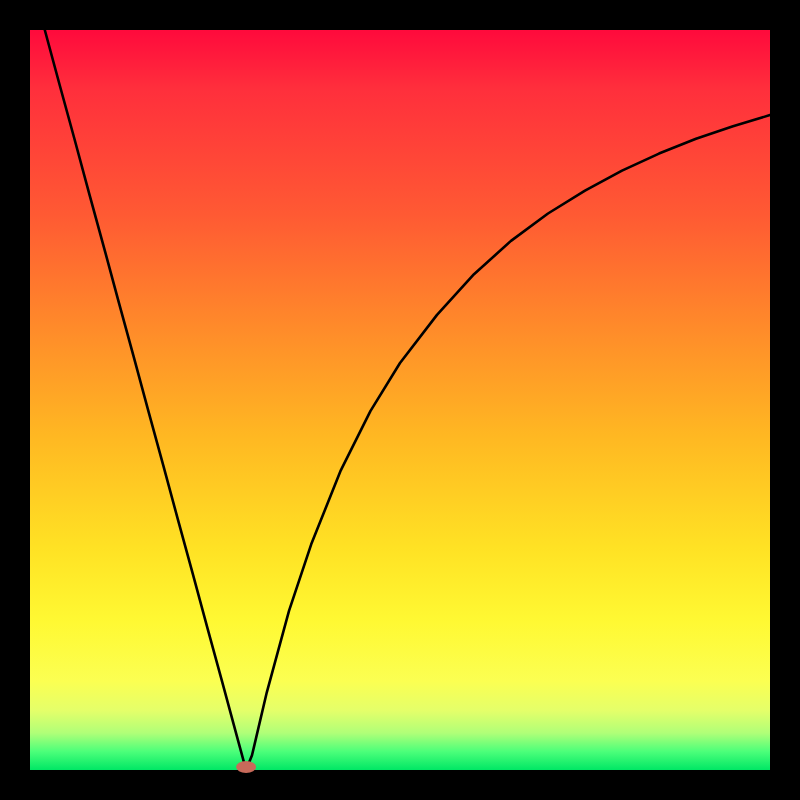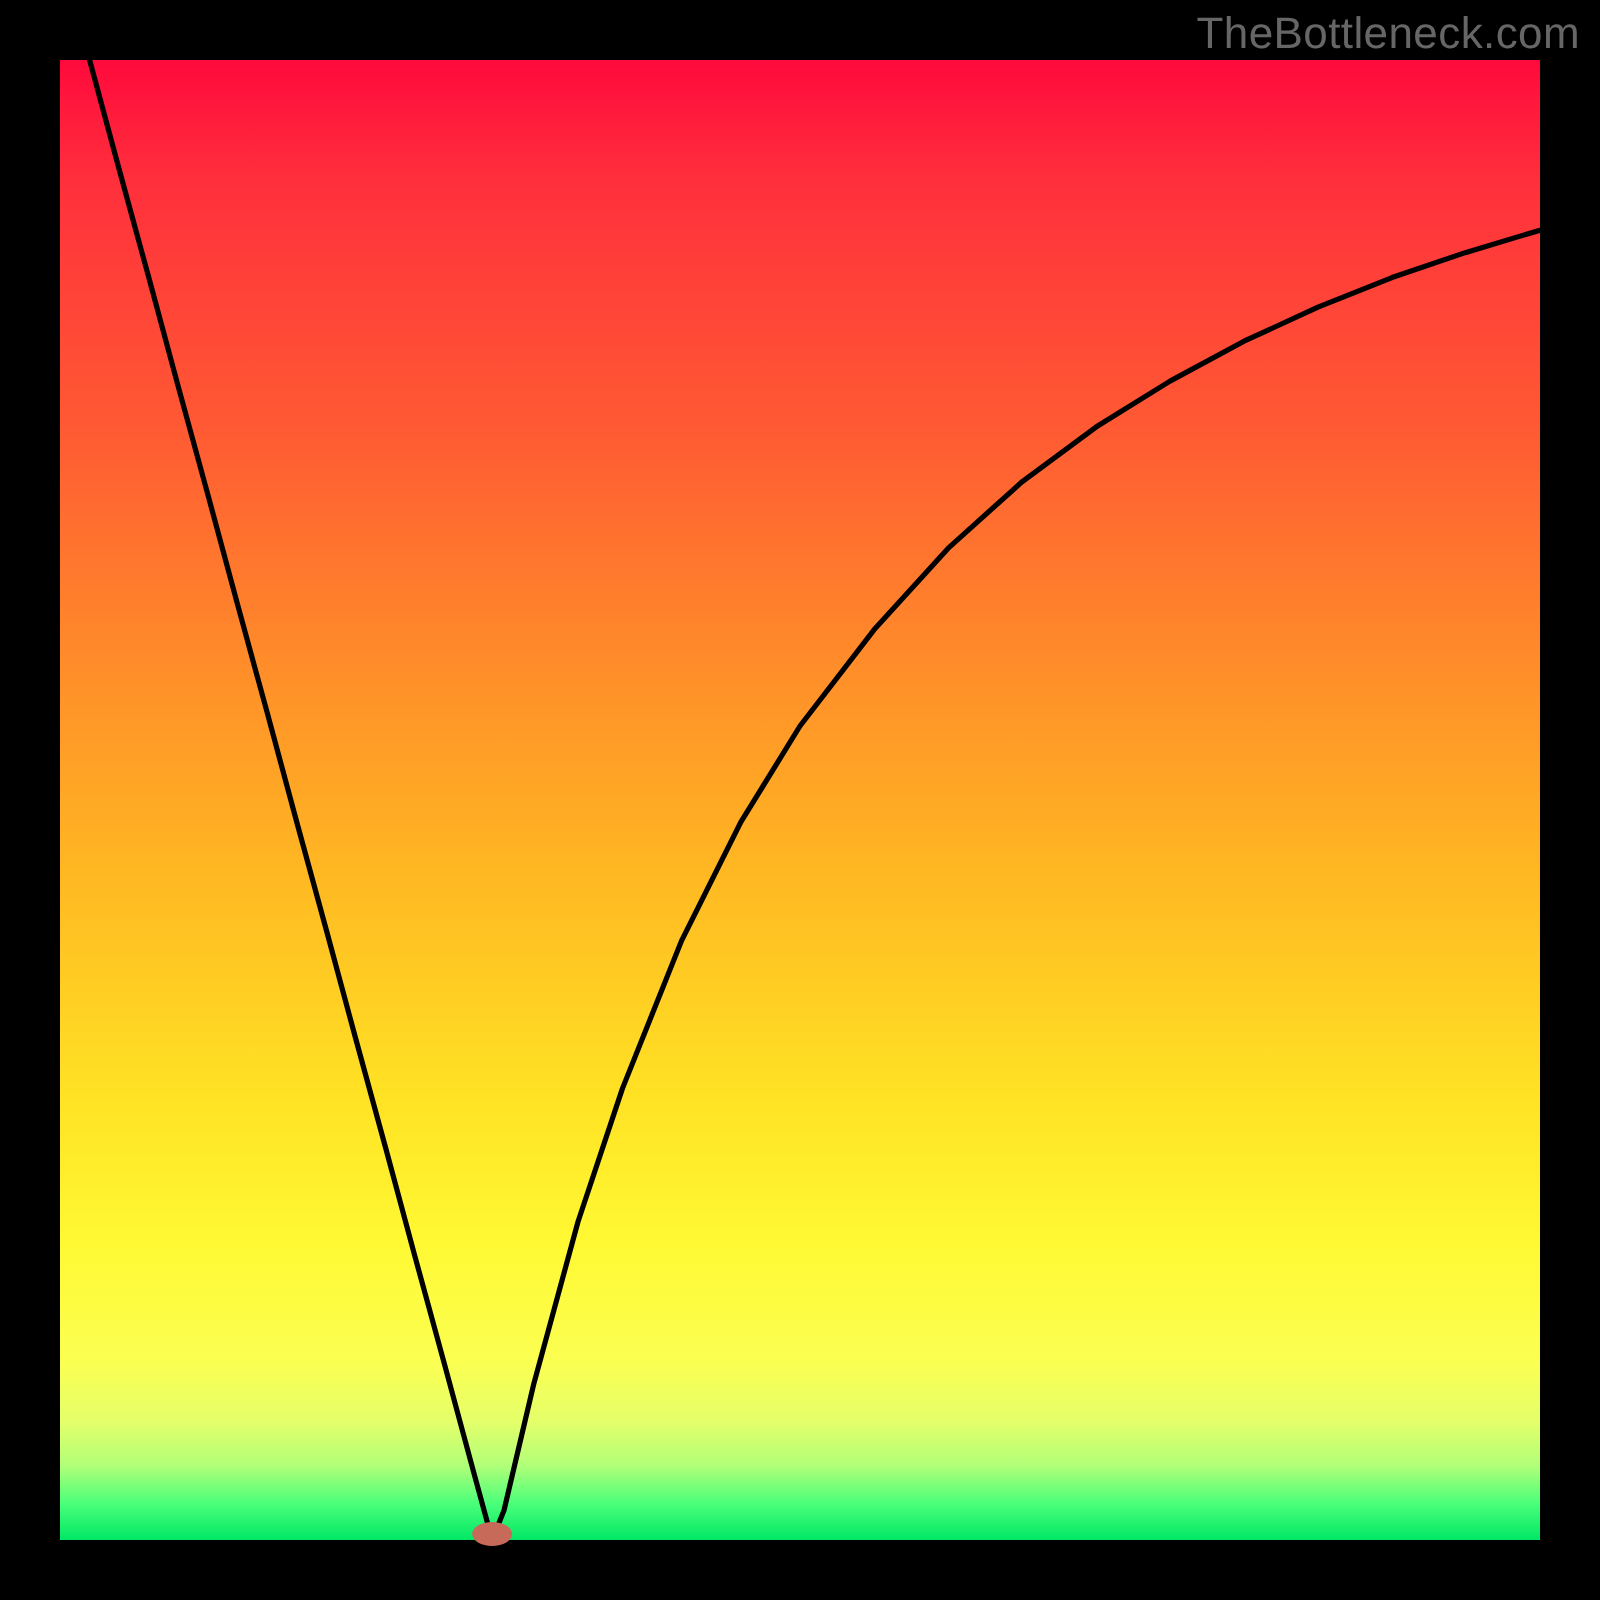--- a/index.html
+++ b/index.html
@@ -64,14 +64,13 @@
 
 <div class="frame">
 
   <div class="plot-area">
     <svg class="plot-svg" viewBox="0 0 740 740" preserveAspectRatio="none">
       <path id="curve-path" fill="none" stroke="#000000" stroke-width="2.6" stroke-linecap="round" stroke-linejoin="round" d="M14.80 0.00 L29.60 54.76 L44.40 108.78 L59.20 163.54 L74.00 217.56 L88.80 272.32 L103.60 326.34 L118.40 381.10 L133.20 435.12 L148.00 489.88 L162.80 543.90 L177.60 598.66 L192.40 652.68 L207.20 707.44 L216.08 740.00 L222.00 725.20 L236.80 662.30 L259.00 580.90 L281.20 514.30 L310.80 440.30 L340.40 381.10 L370.00 333.00 L407.00 284.90 L444.00 244.20 L481.00 210.90 L518.00 183.52 L555.00 160.58 L592.00 140.60 L629.00 123.58 L666.00 108.78 L703.00 96.20 L740.00 85.10"></path>
       <ellipse id="marker-ellipse" cx="216.08" cy="737.00" rx="10" ry="6" fill="#c86a5a" stroke="none"></ellipse>
     </svg>
   </div>
 
-  <div class="watermark">TheBottleneck.com</div>
 </div>
 
 </body></html>

